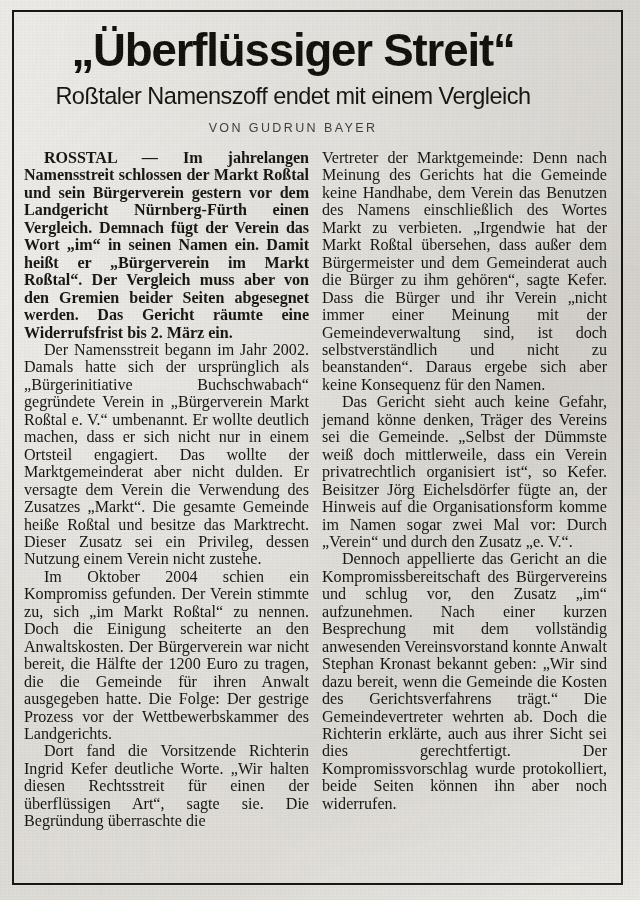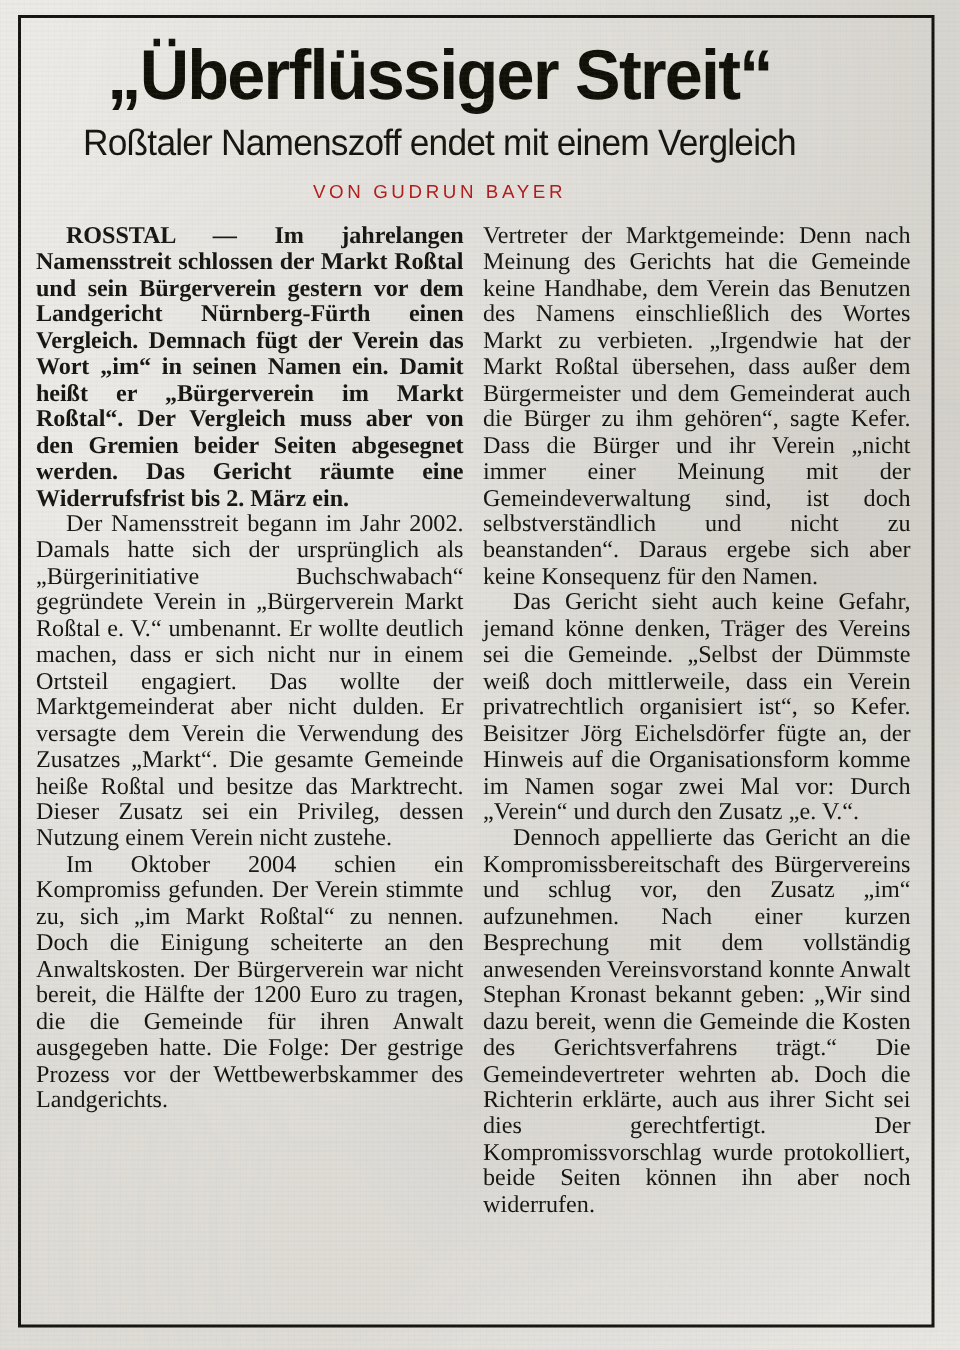--- a/index.html
+++ b/index.html
@@ -88,21 +88,21 @@
     margin: 4px 0 0 0;
     white-space: nowrap;
     transform: scaleX(0.96);
     transform-origin: center;
   }
 
   .byline {
     font-family: "Liberation Sans", sans-serif;
     font-size: 12.5px;
     letter-spacing: 2.4px;
-    color: #b91c1c;
+    color: #404040;
     text-align: center;
     margin: 11px 0 0 0;
   }
 
   .columns {
     display: flex;
     gap: 13px;
     margin-top: 14px;
     align-items: flex-start;
   }
@@ -143,20 +143,21 @@
   <h2 class="subheadline">Roßtaler Namenszoff endet mit einem Vergleich</h2>
 
   <div class="byline">VON GUDRUN BAYER</div>
 
   <div class="columns">
 
     <div class="column">
       <p class="body lead">ROSSTAL — Im jahrelangen Namensstreit schlossen der Markt Roßtal und sein Bürgerverein gestern vor dem Landgericht Nürnberg-Fürth einen Vergleich. Demnach fügt der Verein das Wort „im“ in seinen Namen ein. Damit heißt er „Bürgerverein im Markt Roßtal“. Der Vergleich muss aber von den Gremien beider Seiten abgesegnet werden. Das Gericht räumte eine Widerrufsfrist bis 2. März ein.</p>
       <p class="body">Der Namensstreit begann im Jahr 2002. Damals hatte sich der ursprünglich als „Bürgerinitiative Buchschwabach“ gegründete Verein in „Bürgerverein Markt Roßtal e. V.“ umbenannt. Er wollte deutlich machen, dass er sich nicht nur in einem Ortsteil engagiert. Das wollte der Marktgemeinderat aber nicht dulden. Er versagte dem Verein die Verwendung des Zusatzes „Markt“. Die gesamte Gemeinde heiße Roßtal und besitze das Marktrecht. Dieser Zusatz sei ein Privileg, dessen Nutzung einem Verein nicht zustehe.</p>
       <p class="body">Im Oktober 2004 schien ein Kompromiss gefunden. Der Verein stimmte zu, sich „im Markt Roßtal“ zu nennen. Doch die Einigung scheiterte an den Anwaltskosten. Der Bürgerverein war nicht bereit, die Hälfte der 1200 Euro zu tragen, die die Gemeinde für ihren Anwalt ausgegeben hatte. Die Folge: Der gestrige Prozess vor der Wettbewerbskammer des Landgerichts.</p>
+      <p class="body">Dort fand die Vorsitzende Richterin Ingrid Kefer deutliche Worte. „Wir halten diesen Rechtsstreit für einen der überflüssigen Art“, sagte sie. Die Begründung überraschte die</p>
     </div>
 
     <div class="column">
       <p class="body cont">Vertreter der Marktgemeinde: Denn nach Meinung des Gerichts hat die Gemeinde keine Handhabe, dem Verein das Benutzen des Namens einschließlich des Wortes Markt zu verbieten. „Irgendwie hat der Markt Roßtal übersehen, dass außer dem Bürgermeister und dem Gemeinderat auch die Bürger zu ihm gehören“, sagte Kefer. Dass die Bürger und ihr Verein „nicht immer einer Meinung mit der Gemeindeverwaltung sind, ist doch selbstverständlich und nicht zu beanstanden“. Daraus ergebe sich aber keine Konsequenz für den Namen.</p>
       <p class="body">Das Gericht sieht auch keine Gefahr, jemand könne denken, Träger des Vereins sei die Gemeinde. „Selbst der Dümmste weiß doch mittlerweile, dass ein Verein privatrechtlich organisiert ist“, so Kefer. Beisitzer Jörg Eichelsdörfer fügte an, der Hinweis auf die Organisationsform komme im Namen sogar zwei Mal vor: Durch „Verein“ und durch den Zusatz „e. V.“.</p>
       <p class="body">Dennoch appellierte das Gericht an die Kompromissbereitschaft des Bürgervereins und schlug vor, den Zusatz „im“ aufzunehmen. Nach einer kurzen Besprechung mit dem vollständig anwesenden Vereinsvorstand konnte Anwalt Stephan Kronast bekannt geben: „Wir sind dazu bereit, wenn die Gemeinde die Kosten des Gerichtsverfahrens trägt.“ Die Gemeindevertreter wehrten ab. Doch die Richterin erklärte, auch aus ihrer Sicht sei dies gerechtfertigt. Der Kompromissvorschlag wurde protokolliert, beide Seiten können ihn aber noch widerrufen.</p>
     </div>
 
   </div>
 </div>

